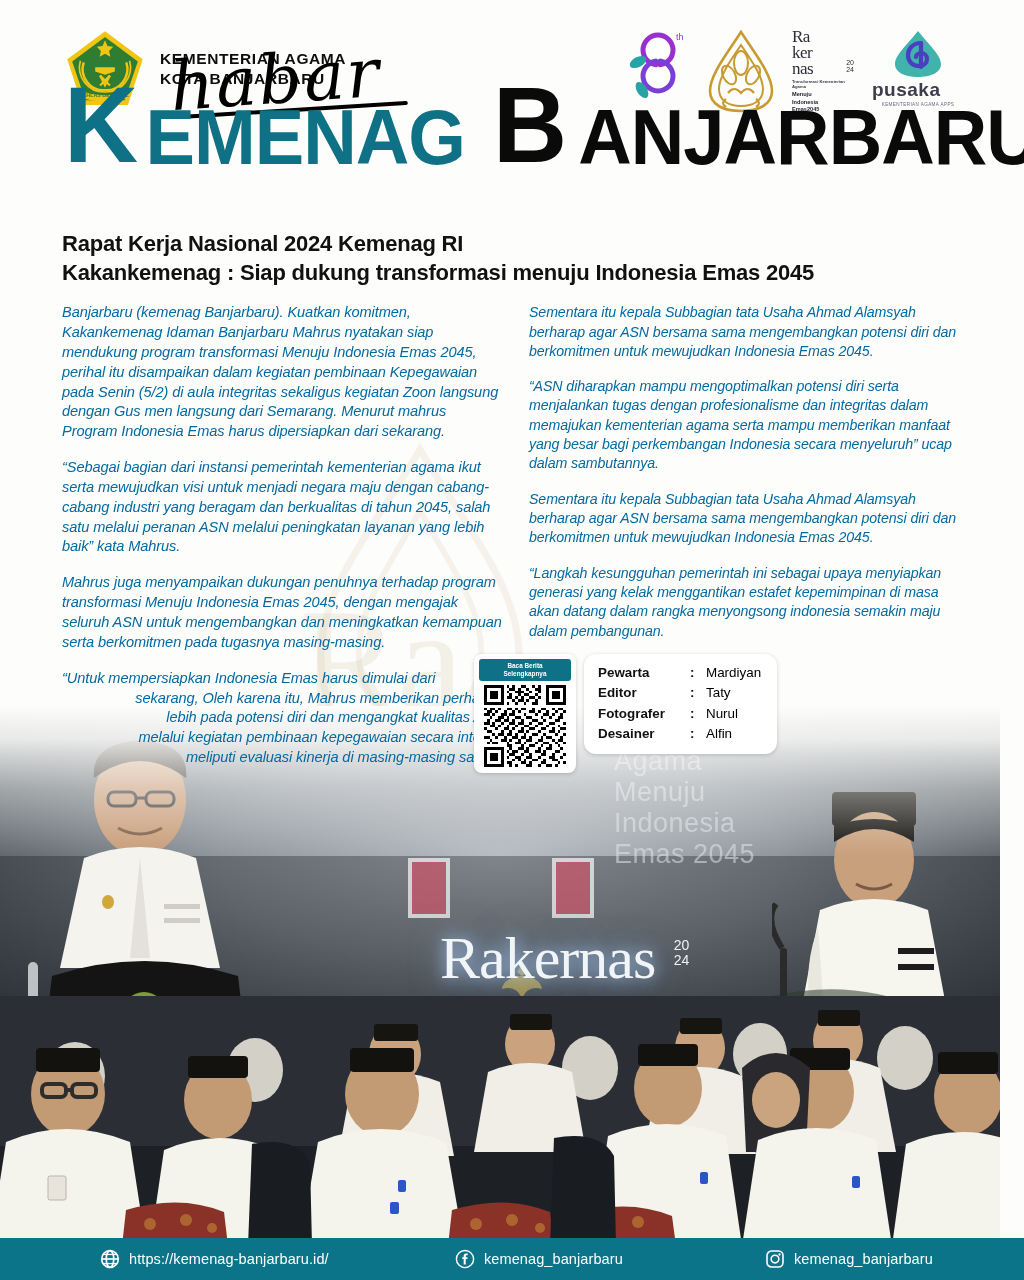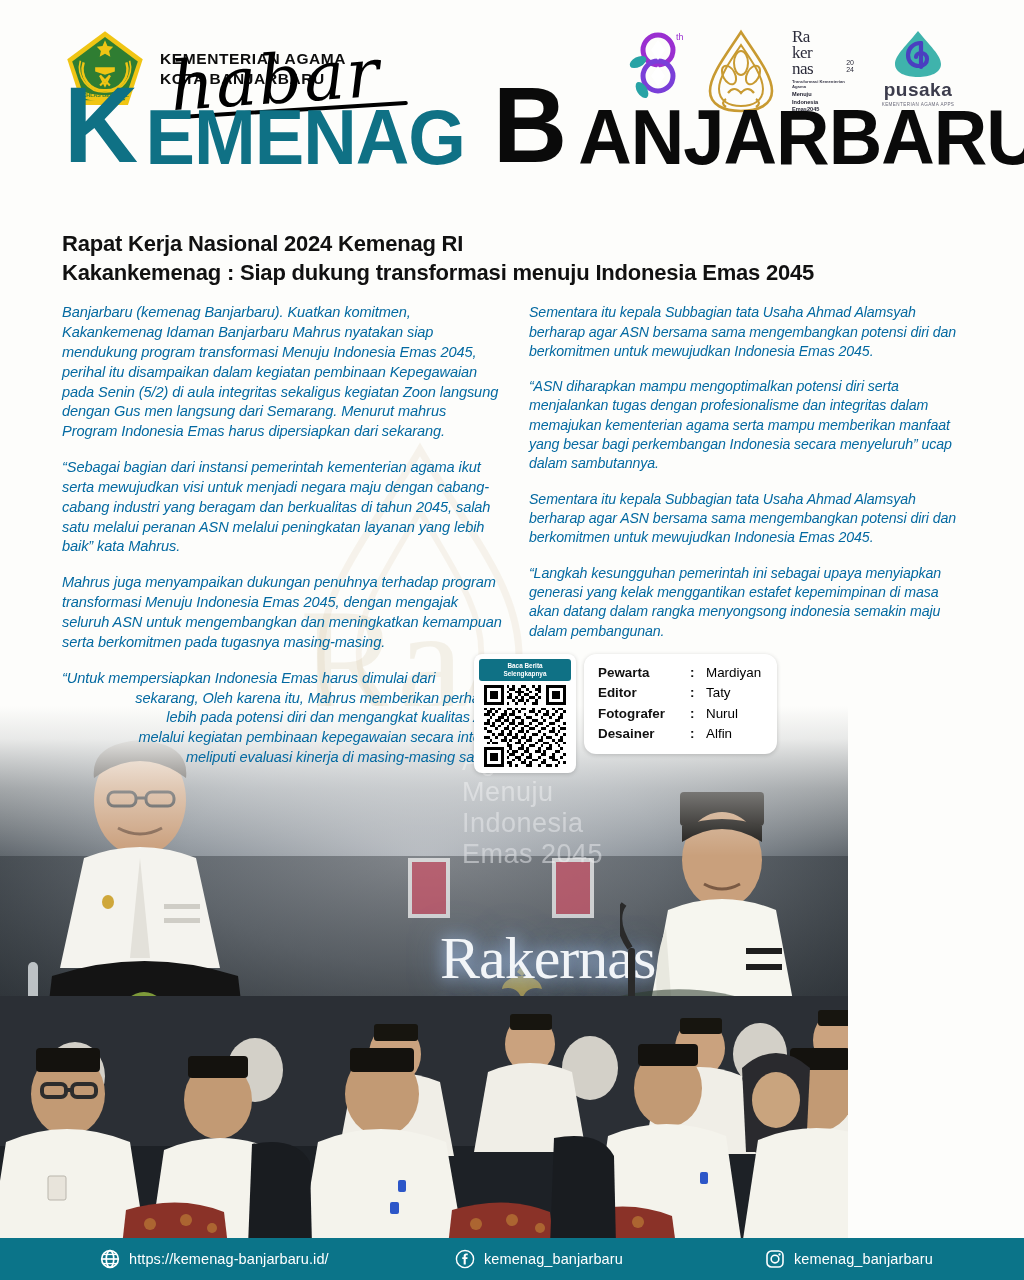--- a/index.html
+++ b/index.html
@@ -83,21 +83,21 @@
   .credits{
     background:#fff;border-radius:12px;box-shadow:0 1px 4px rgba(0,0,0,.18);
     padding:9px 16px 9px 14px;
   }
   .cred-row{display:flex;align-items:baseline;font-size:13.4px;line-height:1.52;}
   .cred-k{font-weight:bold;color:#111;width:92px;}
   .cred-c{width:16px;font-weight:bold;color:#111;}
   .cred-v{color:#000000;}
 
   
-  .photo{position:absolute;left:0;top:706px;width:848px;height:540px;overflow:hidden;z-index:2;}
+  .photo{position:absolute;left:0;top:706px;width:992px;height:540px;overflow:hidden;z-index:2;padding-left:8px;}
   .photo-fade{
     position:absolute;left:0;top:0;width:100%;height:150px;z-index:6;
     background:linear-gradient(to bottom,rgba(253,253,251,1) 0%,rgba(253,253,251,.88) 22%,rgba(253,253,251,.45) 55%,rgba(253,253,251,0) 100%);
   }
   .stage{position:absolute;inset:0;background:
       radial-gradient(ellipse 70% 50% at 50% 28%, #b9bdc2 0%, #8f969d 40%, #5b6268 75%, #3a4046 100%);}
   .stage-dark{position:absolute;left:0;top:150px;width:100%;height:390px;
       background:linear-gradient(to bottom,rgba(25,30,35,.35),rgba(18,22,26,.75));}
   .backdrop-text{position:absolute;right:245px;top:40px;text-align:left;color:rgba(225,228,232,.55);
       font-size:27px;line-height:1.15;z-index:3;letter-spacing:.5px;}
@@ -198,21 +198,21 @@
         <div class="rk-sub2">Indonesia</div>
         <div class="rk-sub2">Emas2045</div>
       </div>
 
       <div class="logo-pusaka">
         <svg width="54" height="50" viewBox="0 0 54 50" style="display:block;margin:0 auto;">
           <path d="M27 2 C38 16 50 26 50 35 C50 44 39 48 27 48 C15 48 4 44 4 35 C4 26 16 16 27 2 Z" fill="#3fb3ac"></path>
           <path d="M30 14 c-8 0 -13 6 -13 12 c0 7 5 11 11 11 c5 0 8 -3 8 -7 c0 -4 -3 -6 -6 -6 c-3 0 -5 2 -5 4" fill="none" stroke="#4a3fc0" stroke-width="4.2" stroke-linecap="round"></path>
           <path d="M30 14 v24" stroke="#4a3fc0" stroke-width="4.2" stroke-linecap="round"></path>
         </svg>
-        <div class="pus-name" style="text-align:center;">pusaka</div>
+        <div class="pus-name" style="text-align:left;">pusaka</div>
         <div class="pus-tag" style="text-align:center;">KEMENTERIAN AGAMA  APPS</div>
       </div>
 
     </div>
   </div>
 
   <div class="masthead">
     <div class="habar">habar</div>
     <div class="habar-line"></div>
     <div class="mast-row">

